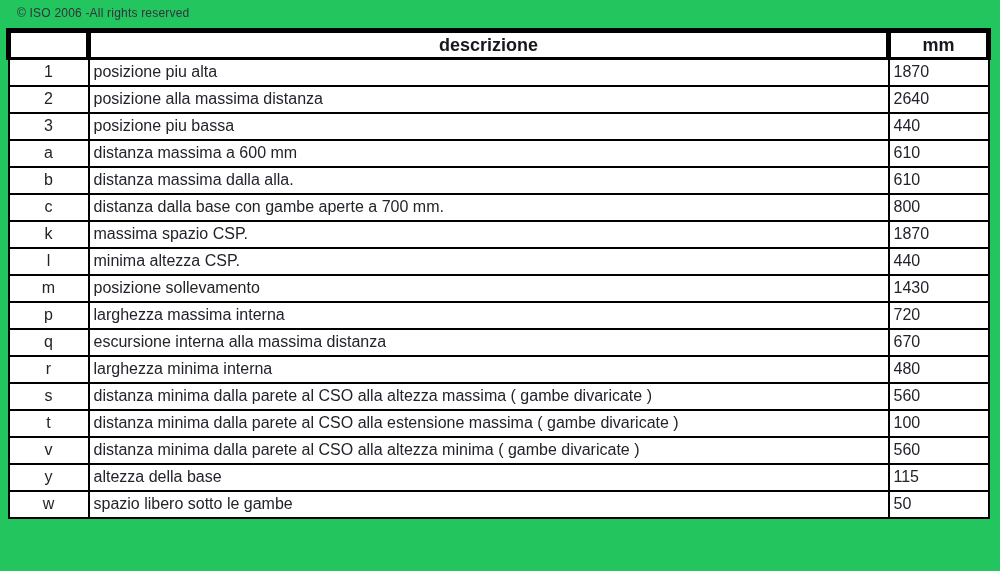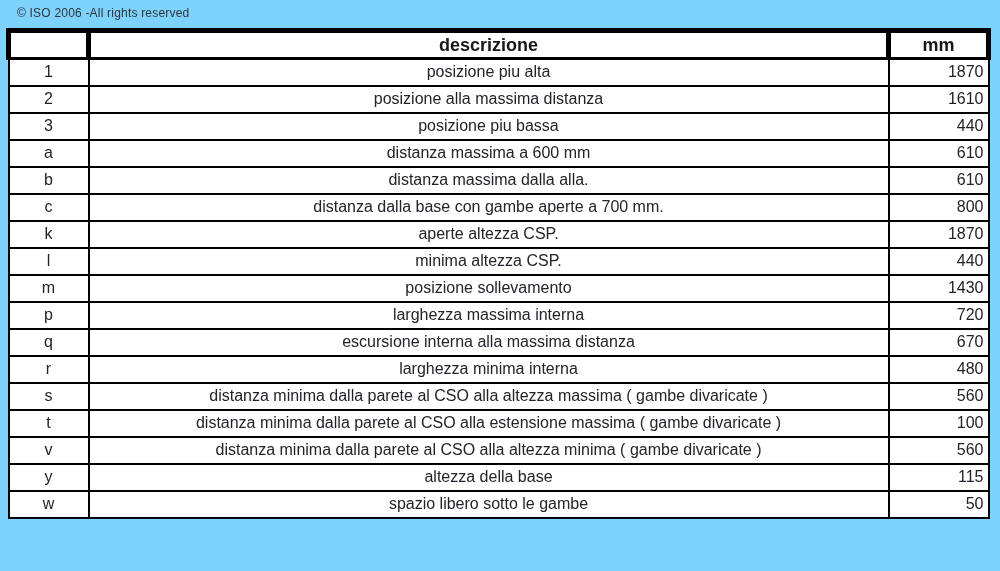--- a/index.html
+++ b/index.html
@@ -6,21 +6,21 @@
   html, body {
     margin: 0;
     padding: 0;
     background: #ffffff;
     font-family: "Liberation Sans", sans-serif;
   }
   .page {
     position: relative;
     width: 1000px;
     height: 571px;
-    background: #7dd3fc;
+    background: #22c55e;
     overflow: hidden;
     text-decoration: underline;
   }
   .copyright {
     position: absolute;
     left: 17px;
     top: 6px;
     font-size: 12px;
     letter-spacing: 0.2px;
     color: #33333d;
@@ -50,22 +50,22 @@
   }
   table.dim-table td {
     border: 2px solid #000000;
     height: 27px;
     padding: 1px 4px;
     font-size: 16px;
     line-height: 1.25;
     background: #ffffff;
   }
   td.sym  { text-align: center; font-size: 17px; }
-  td.desc { text-align: center; padding-left: 10px; }
-  td.val  { text-align: right; }
+  td.desc { text-align: left; padding-left: 10px; }
+  td.val  { text-align: left; }
 </style>
 </head>
 <body>
 
 <div class="page">
 
   <div class="copyright">© ISO 2006 -All rights reserved</div>
 
   <table class="dim-table">
     <colgroup>
@@ -83,21 +83,21 @@
     <tbody id="rows">
   <tr>
     <td class="sym">1</td>
     <td class="desc">posizione piu alta</td>
     <td class="val">1870</td>
   </tr>
 
   <tr>
     <td class="sym">2</td>
     <td class="desc">posizione alla massima distanza</td>
-    <td class="val">1610</td>
+    <td class="val">2640</td>
   </tr>
 
   <tr>
     <td class="sym">3</td>
     <td class="desc">posizione piu bassa</td>
     <td class="val">440</td>
   </tr>
 
   <tr>
     <td class="sym">a</td>
@@ -112,21 +112,21 @@
   </tr>
 
   <tr>
     <td class="sym">c</td>
     <td class="desc">distanza dalla base con gambe aperte a 700 mm.</td>
     <td class="val">800</td>
   </tr>
 
   <tr>
     <td class="sym">k</td>
-    <td class="desc">aperte altezza CSP.</td>
+    <td class="desc">massima spazio CSP.</td>
     <td class="val">1870</td>
   </tr>
 
   <tr>
     <td class="sym">l</td>
     <td class="desc">minima altezza CSP.</td>
     <td class="val">440</td>
   </tr>
 
   <tr>

